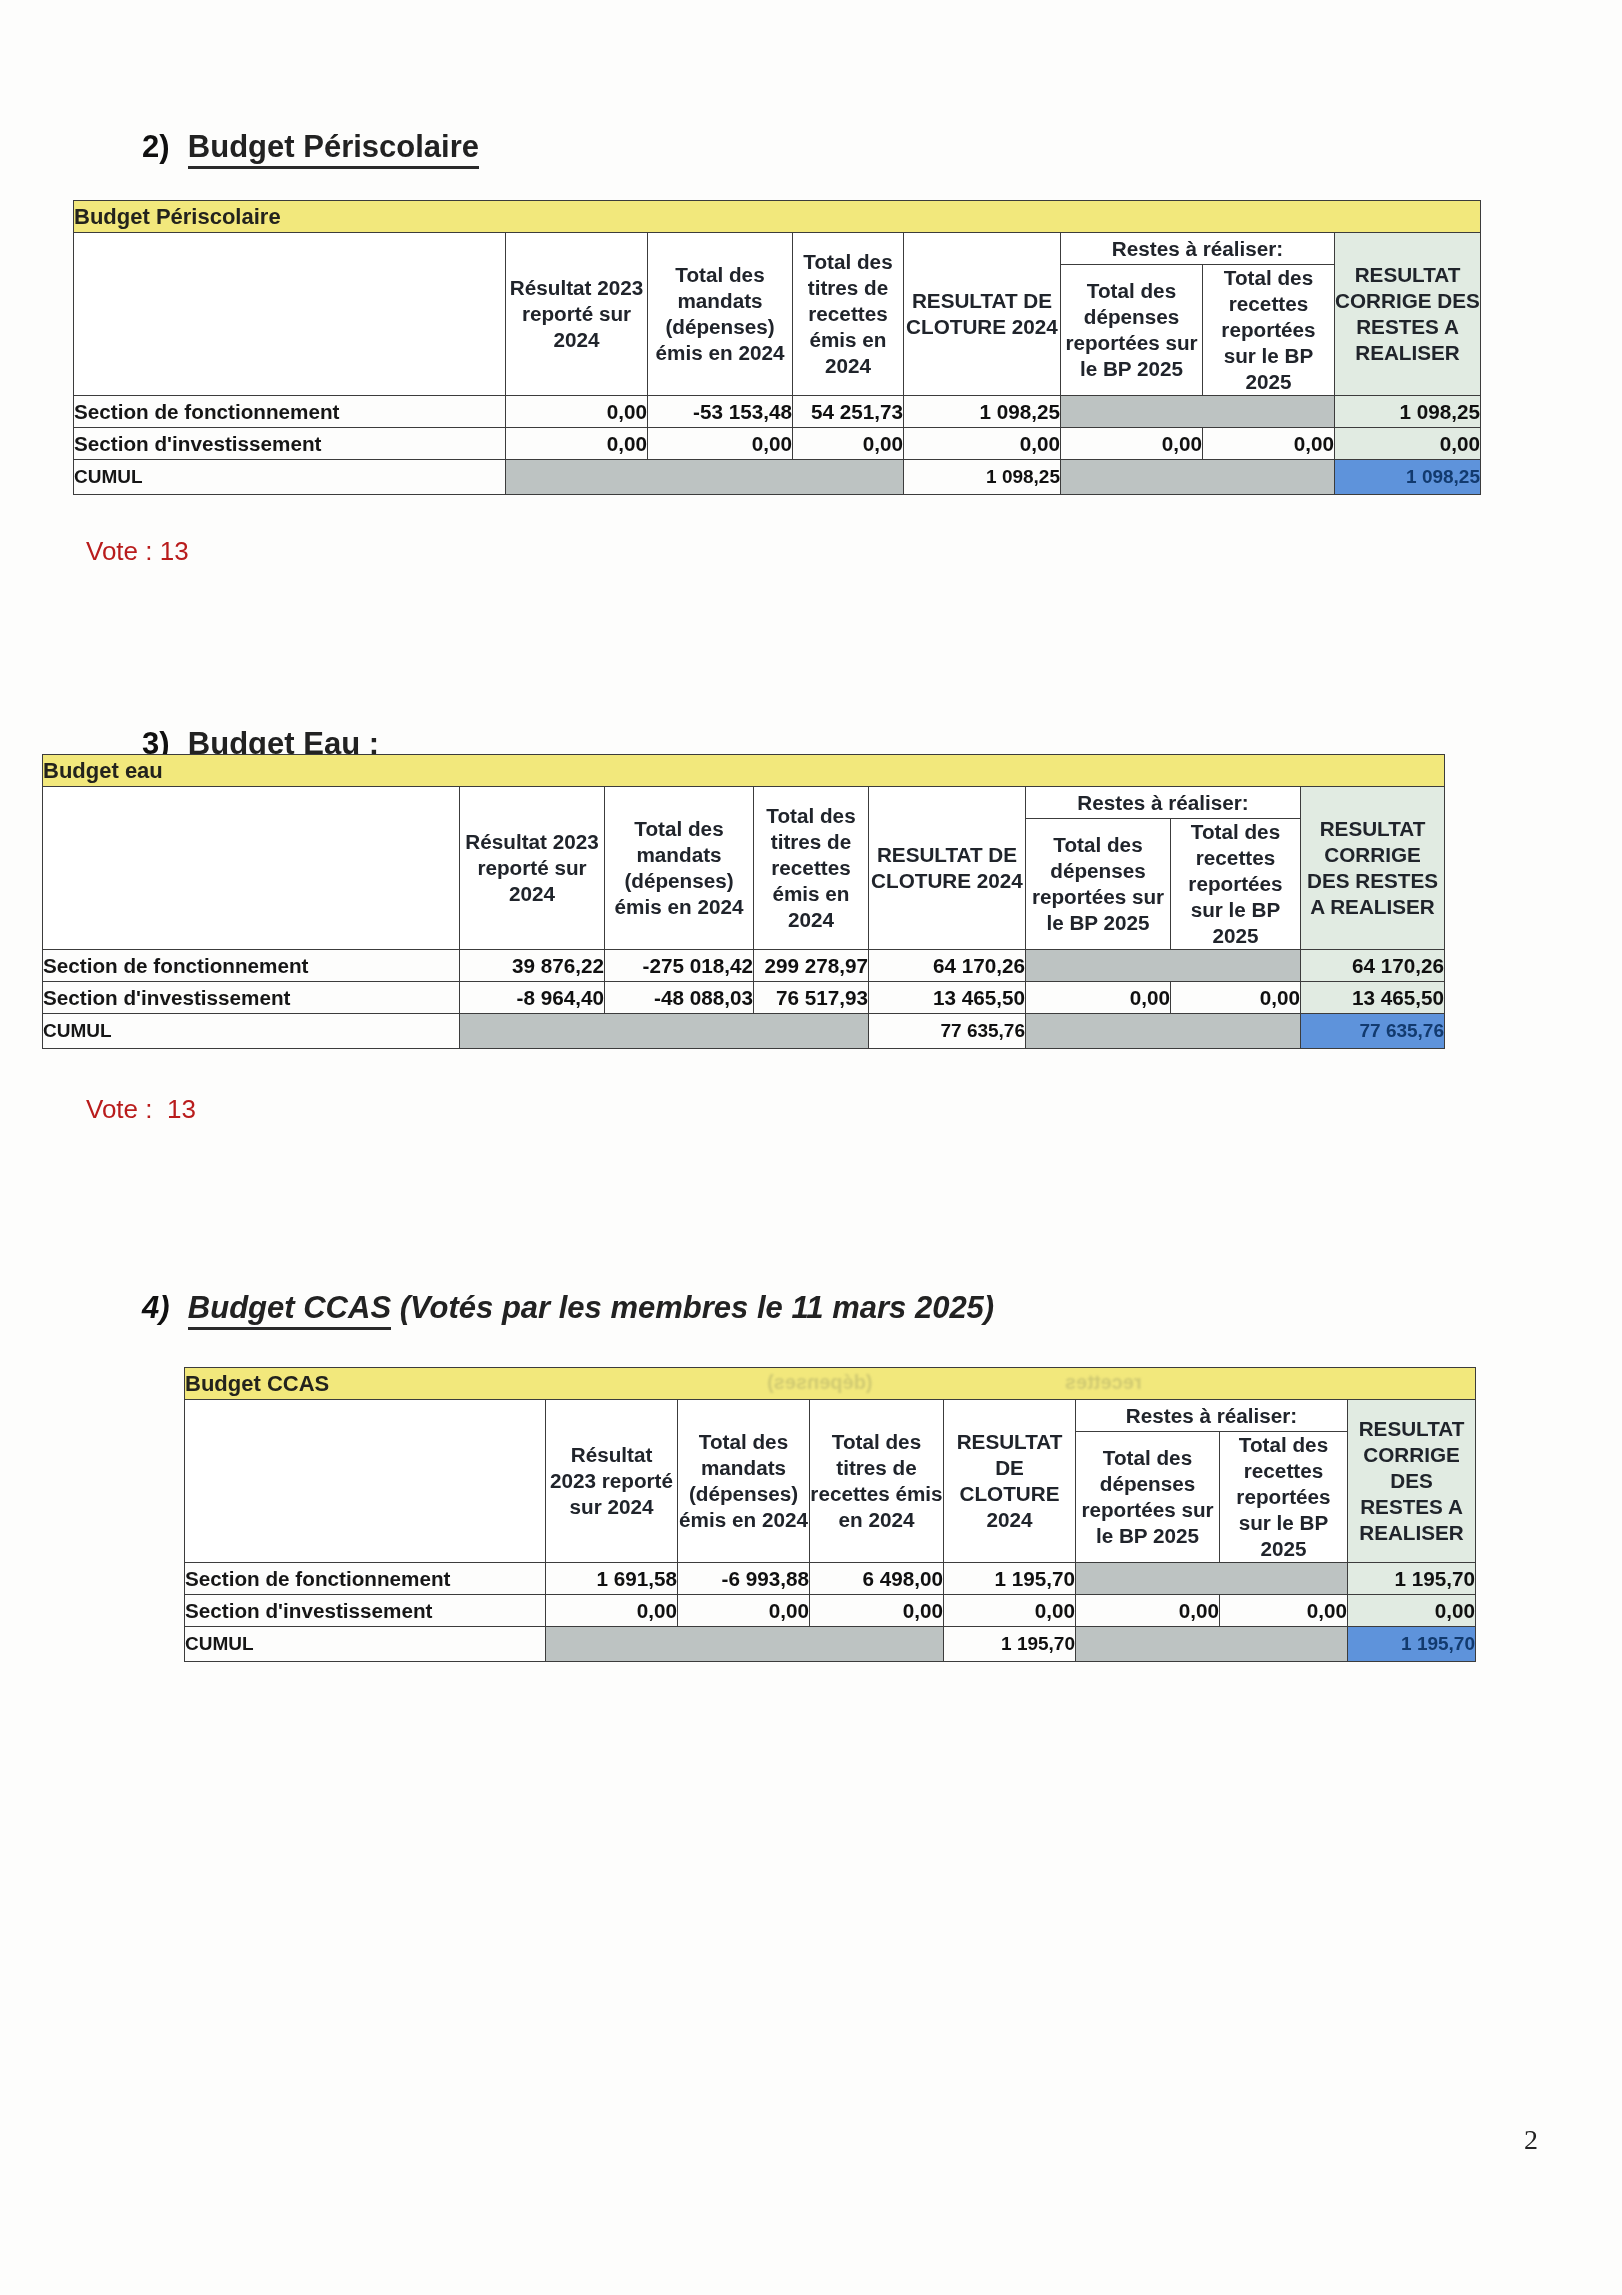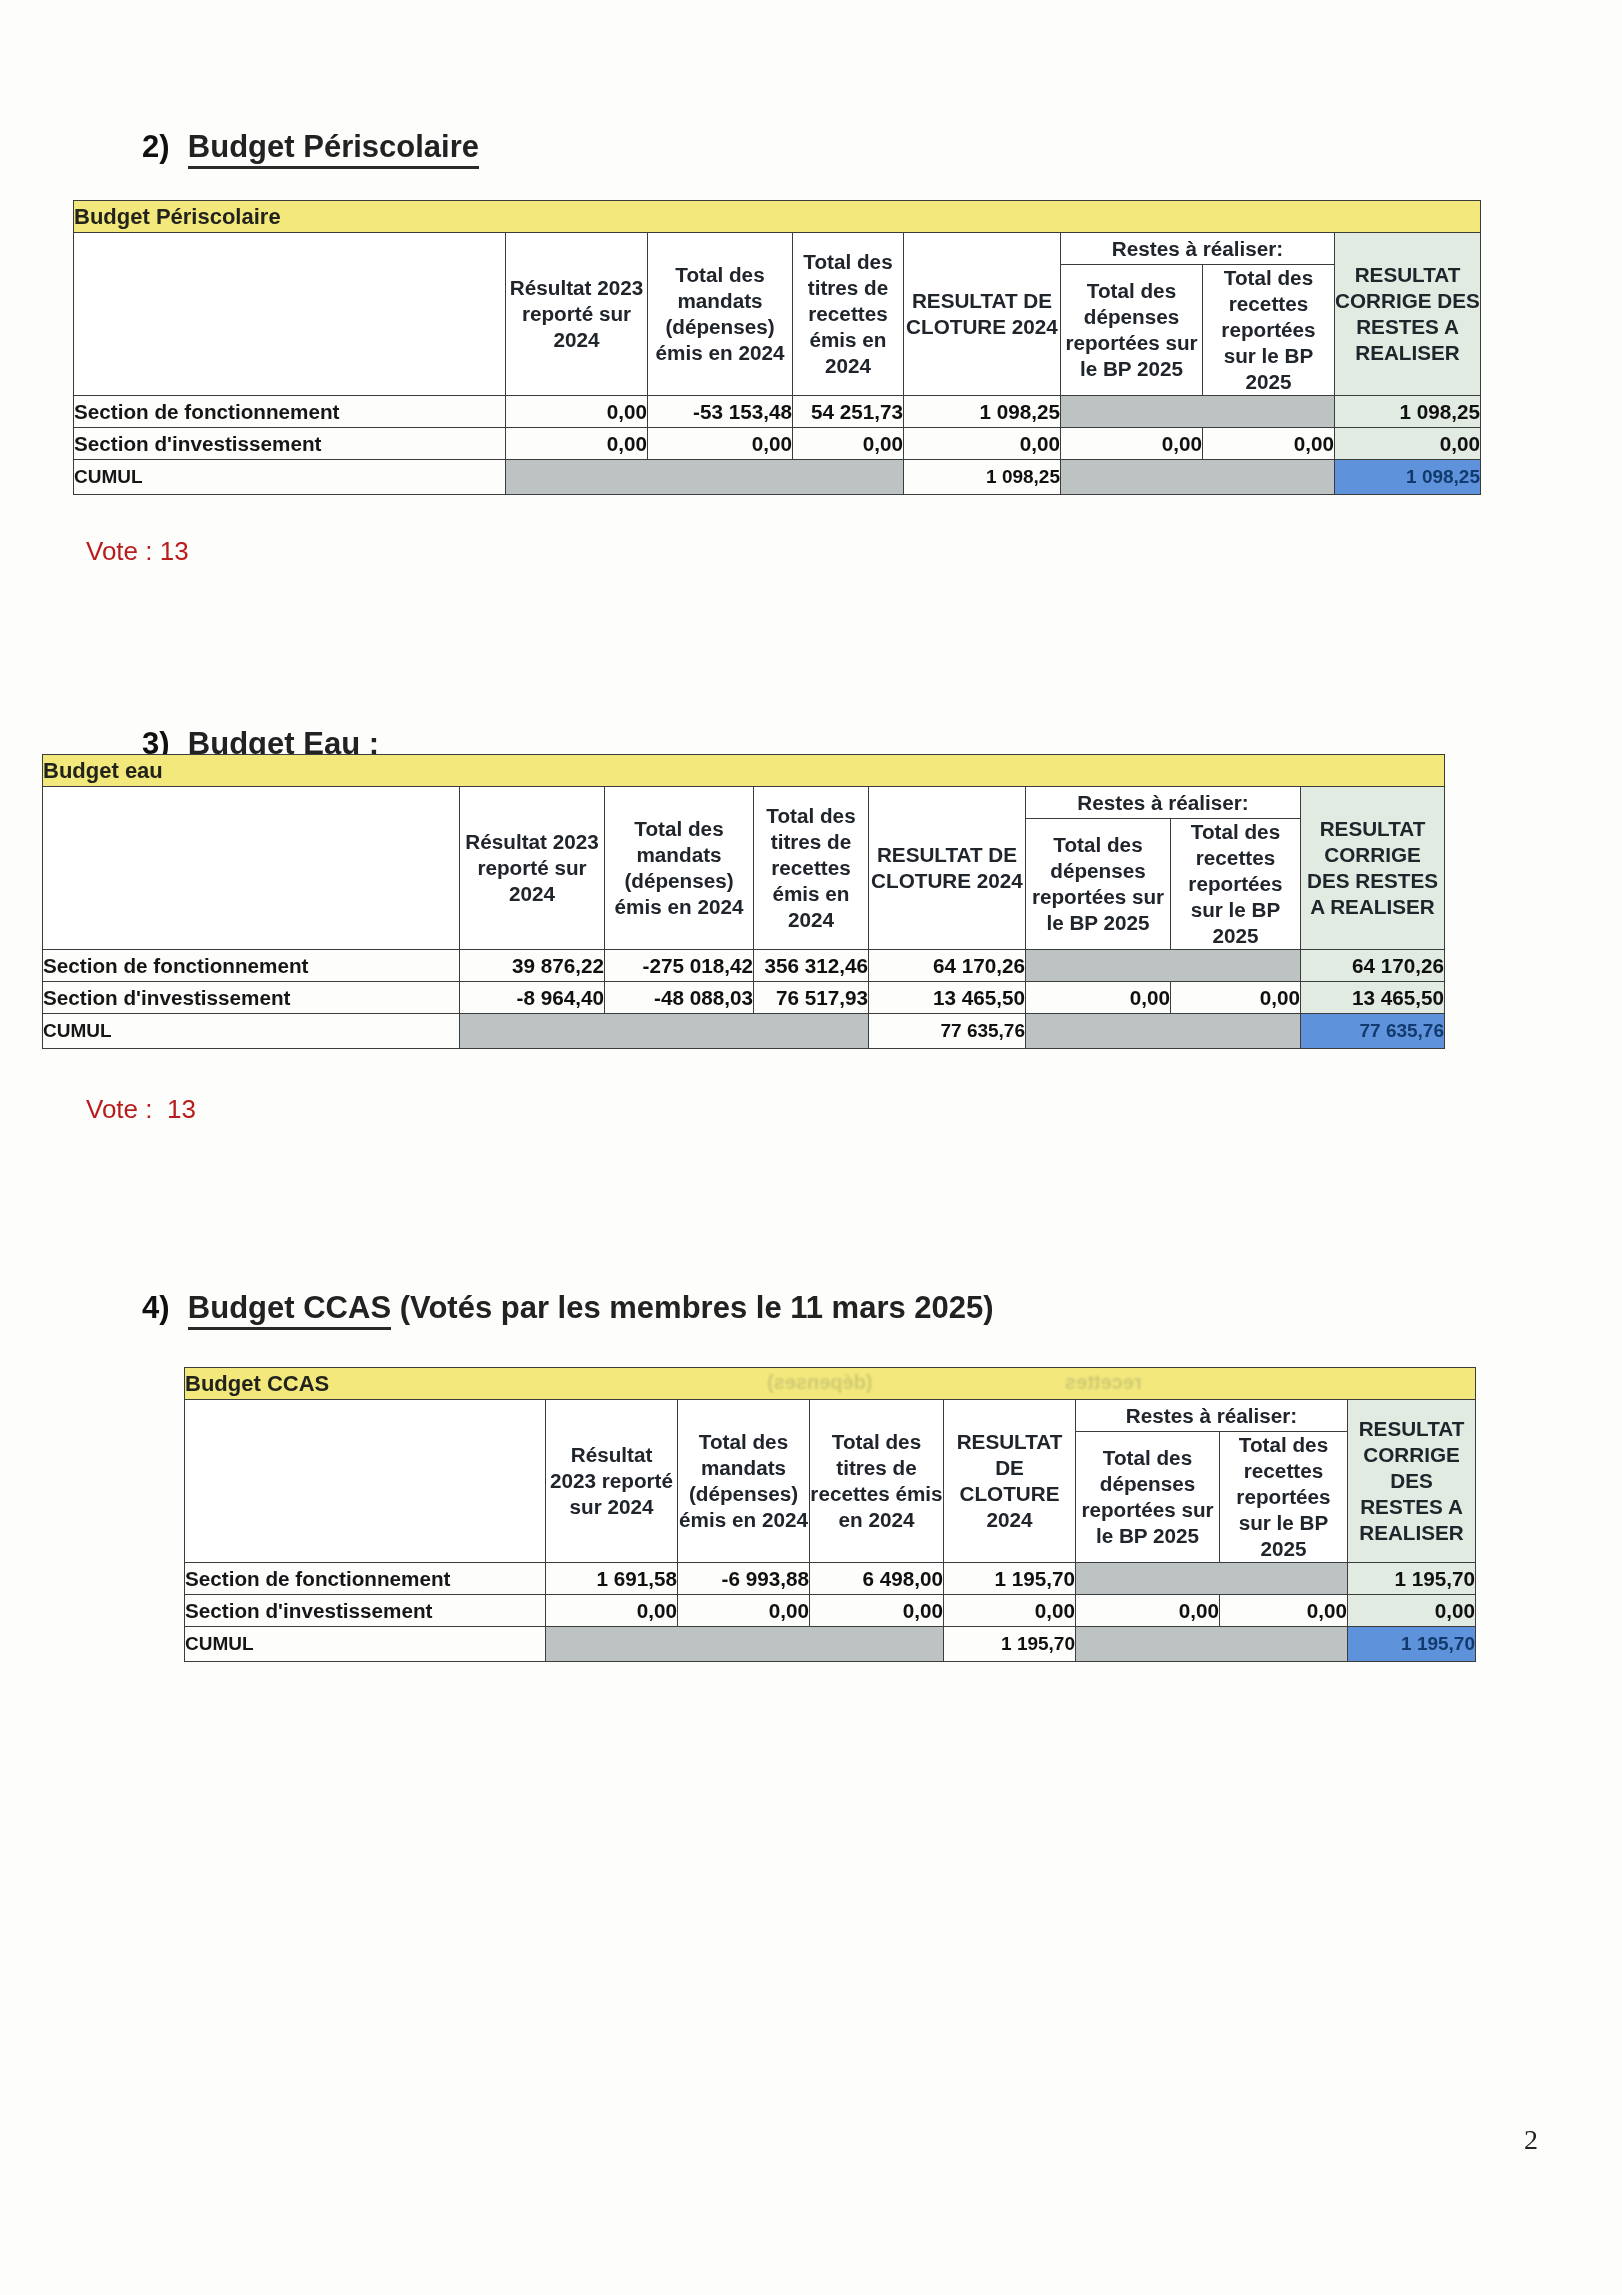--- a/index.html
+++ b/index.html
@@ -17,21 +17,21 @@
   .heading .u{border-bottom:3.1px solid #2a2a2a;padding-bottom:2.3px;}
   .sec .vote{position:absolute;font-size:26px;color:#b91c1c;white-space:pre;}
   .sec .btable{position:absolute;border-collapse:collapse;table-layout:fixed;}
 
   .sec-0 .heading{top:129px;left:142px;}
   .sec-0 .btable {top:200px;left:73px;}
   .sec-0 .vote   {top:536px;left:86px;}
   .sec-1 .heading{top:726px;left:142px;}
   .sec-1 .btable {top:754px;left:42px;}
   .sec-1 .vote   {top:1094px;left:86px;}
-  .sec-2 .heading{top:1290px;left:142px;}
+  .sec-2 .heading{top:1290px;left:142px;font-style:italic;}
   .sec-2 .btable {top:1367px;left:184px;}
 
   
   .sec-0 col:nth-child(1){width:432px}.sec-0 col:nth-child(2){width:142px}.sec-0 col:nth-child(3){width:145px}.sec-0 col:nth-child(4){width:111px}.sec-0 col:nth-child(5){width:157px}.sec-0 col:nth-child(6){width:142px}.sec-0 col:nth-child(7){width:132px}.sec-0 col:nth-child(8){width:146px}
   .sec-1 col:nth-child(1){width:417px}.sec-1 col:nth-child(2){width:145px}.sec-1 col:nth-child(3){width:149px}.sec-1 col:nth-child(4){width:115px}.sec-1 col:nth-child(5){width:157px}.sec-1 col:nth-child(6){width:145px}.sec-1 col:nth-child(7){width:130px}.sec-1 col:nth-child(8){width:144px}
   .sec-2 col:nth-child(1){width:361px}.sec-2 col:nth-child(2){width:132px}.sec-2 col:nth-child(3){width:132px}.sec-2 col:nth-child(4){width:134px}.sec-2 col:nth-child(5){width:132px}.sec-2 col:nth-child(6){width:144px}.sec-2 col:nth-child(7){width:128px}.sec-2 col:nth-child(8){width:128px}
 
   
   .btable td,.btable th{border:1.5px solid #3c3c3c;padding:0;vertical-align:middle;}
   .ytitle{
@@ -186,21 +186,21 @@
         </tr>
         <tr class="subrow">
           <th class="hcell">Total des dépenses reportées sur le BP 2025</th>
           <th class="hcell">Total des recettes reportées sur le BP 2025</th>
         </tr>
 
         <tr class="drow">
           <td class="lbl">Section de fonctionnement</td>
           <td class="num">39 876,22</td>
           <td class="num">-275 018,42</td>
-          <td class="num">356 312,46</td>
+          <td class="num">299 278,97</td>
           <td class="num">64 170,26</td>
           <td class="grey" colspan="2"></td>
           <td class="num corr">64 170,26</td>
         </tr>
 
         <tr class="drow">
           <td class="lbl">Section d'investissement</td>
           <td class="num">-8 964,40</td>
           <td class="num">-48 088,03</td>
           <td class="num">76 517,93</td>

